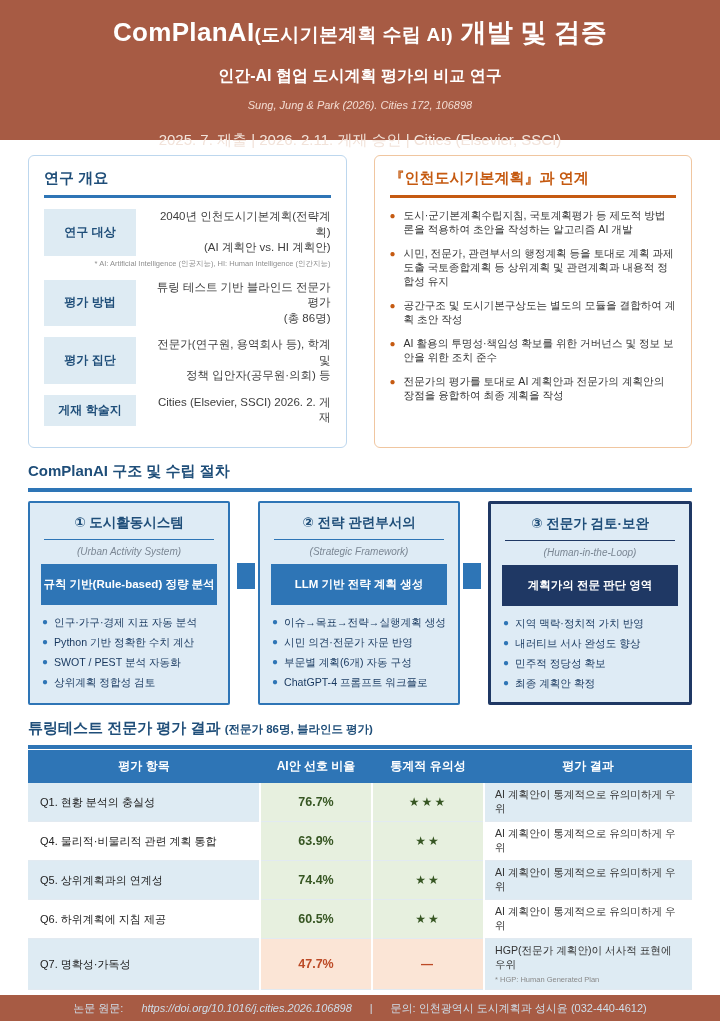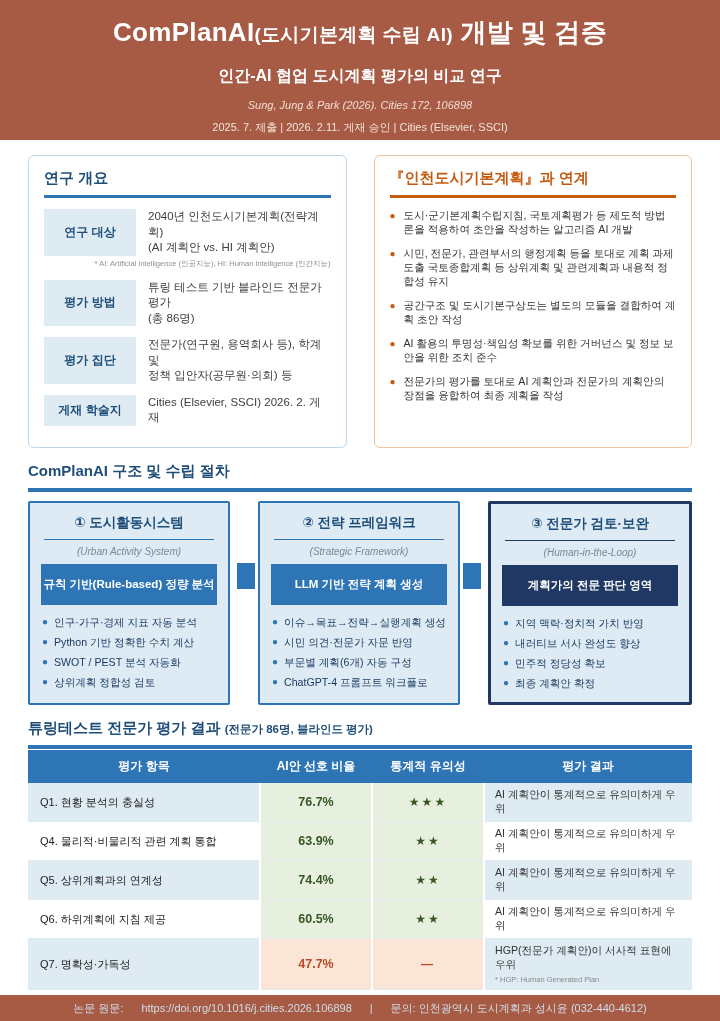--- a/index.html
+++ b/index.html
@@ -6,42 +6,42 @@
   body{
     width:720px;height:1021px;position:relative;overflow:hidden;
     background:#ffffff;font-family:"Liberation Sans","DejaVu Sans",sans-serif;
   }
   
   .header{background:#A75B44;color:#fff;text-align:center;height:140px;box-sizing:border-box;padding-top:15px;}
   .title{font-size:26px;font-weight:bold;letter-spacing:.3px;}
   .title .paren{font-size:19px;}
   .subtitle{font-size:16px;font-weight:bold;margin-top:16px;}
   .citation{font-style:italic;font-size:11px;color:#F3DCD2;margin-top:12px;}
-  .meta{font-size:11px;color:#F2E3DA;margin-top:9px;}
+  .meta{font-size:15px;color:#F2E3DA;margin-top:20px;}
   
   .content{padding:0 28px;}
   .row2{display:flex;gap:27px;margin-top:15px;}
   .panel{flex:1;border-radius:6px;background:#fff;padding:12px 15px 10px;box-sizing:border-box;border:1.5px solid;min-height:228px;}
   .panel.p-blue{border-color:#BDD7EE;}
   .panel.p-orange{border-color:#F0C6A0;}
   .panel h2{margin:1px 0 0;font-size:15px;}
   .p-blue h2,.sec-title{color:#1F4E79;}
   .p-orange h2{color:#C55A11;}
   .rule{height:3px;margin:7px 0 11px;}
   .rule.r-blue{background:#2E75B6;}
   .rule.r-orange{background:#C55A11;}
   .row2.bottom{min-height:156px;margin-top:16px;}
   .row2.bottom .panel{min-height:156px;}
   
   .ov-item{margin-bottom:11px;}
   .ov-row{display:flex;gap:12px;align-items:stretch;}
   .ov-label{width:88px;flex:none;background:#DEEBF3;color:#1F4E79;font-weight:bold;font-size:12px;
             display:flex;align-items:center;justify-content:center;padding:7px 2px;text-align:center;}
   .ov-value{flex:1;font-size:11.5px;color:#3d3d3d;white-space:pre-line;display:flex;align-items:center;
-            justify-content:center;text-align:left;line-height:1.35;}
+            justify-content:center;text-align:right;line-height:1.35;}
   .ov-note{font-size:7.5px;color:#8f8f8f;text-align:right;margin-top:3px;}
   
   ul.dots{list-style:none;margin:0;padding:0;}
   ul.dots li{display:flex;gap:8px;font-size:10.6px;color:#333;margin-bottom:10px;line-height:1.32;}
   ul.dots .dot{color:#C55A11;font-size:10px;line-height:1.3;flex:none;}
   
   .sec-title{font-size:15px;font-weight:bold;margin-top:14px;}
   .sec-title .tnote-big{font-size:11.5px;}
   .sec-rule{height:4px;background:#2E75B6;margin-top:7px;}
   .boxes{display:flex;gap:28px;margin-top:9px;position:relative;}
@@ -68,21 +68,21 @@
   .tbl td.c2,.tbl td.c3{background:#E7F0DF;text-align:center;color:#375623;font-weight:bold;
         border-left:2.5px solid #fff;border-right:2.5px solid #fff;}
   .tbl td.c2{font-size:12.5px;}
   .tbl td.c3{font-size:12px;letter-spacing:2px;}
   .tbl tr:last-of-type td.c2,.tbl tr:last-of-type td.c3{background:#FBE5D6;color:#BC4A26;}
   .tbl td.c4{font-size:10.6px;color:#333;}
   .cellnote{display:block;font-size:7.5px;color:#8a8a8a;margin-top:3px;font-weight:normal;}
   
   .footer{position:absolute;left:0;right:0;bottom:0;height:26px;background:#A75B44;color:#CFDEEA;
           display:flex;align-items:center;justify-content:center;font-size:11px;gap:18px;}
-  .footer a{color:#CFDEEA;text-decoration:none;}
+  .footer a{color:#CFDEEA;text-decoration:none;font-style:italic;}
 </style>
 </head>
 <body>
 
 <div class="header">
   <div class="title"><span>ComPlanAI</span><span class="paren">(도시기본계획 수립 AI)</span><span> 개발 및 검증</span></div>
   <div class="subtitle">인간-AI 협업 도시계획 평가의 비교 연구</div>
   <div class="citation">Sung, Jung &amp; Park (2026). Cities 172, 106898</div>
   <div class="meta">2025. 7. 제출  |  2026. 2.11. 게재 승인  |  Cities (Elsevier, SSCI)</div>
 </div>
@@ -197,21 +197,21 @@
             </li>
 
             <li>
               <span class="dot">●</span>
               <span>상위계획 정합성 검토</span>
             </li>
           </ul>
       </div>
 
       <div class="sbox">
-        <h3>② 전략 프레임워크</h3>
+        <h3>② 전략 관련부서의</h3>
         <div class="shr"></div>
         <div class="sub">(Strategic Framework)</div>
         <div class="badge">LLM 기반 전략 계획 생성</div>
         <ul class="sblist">
 
             <li>
               <span class="dot">●</span>
               <span>이슈→목표→전략→실행계획 생성</span>
             </li>
 

